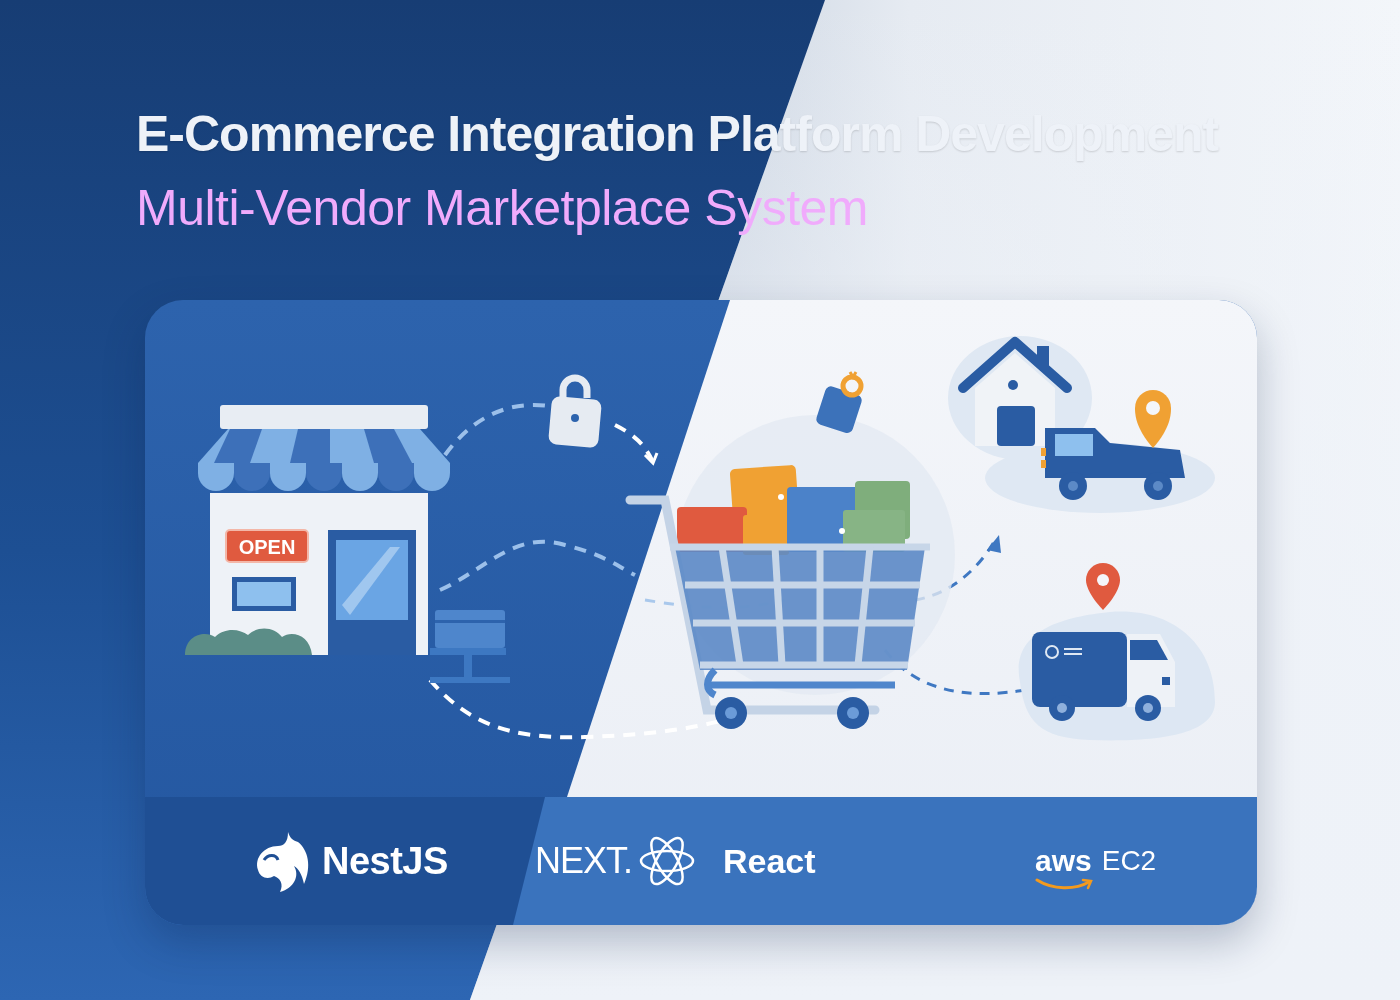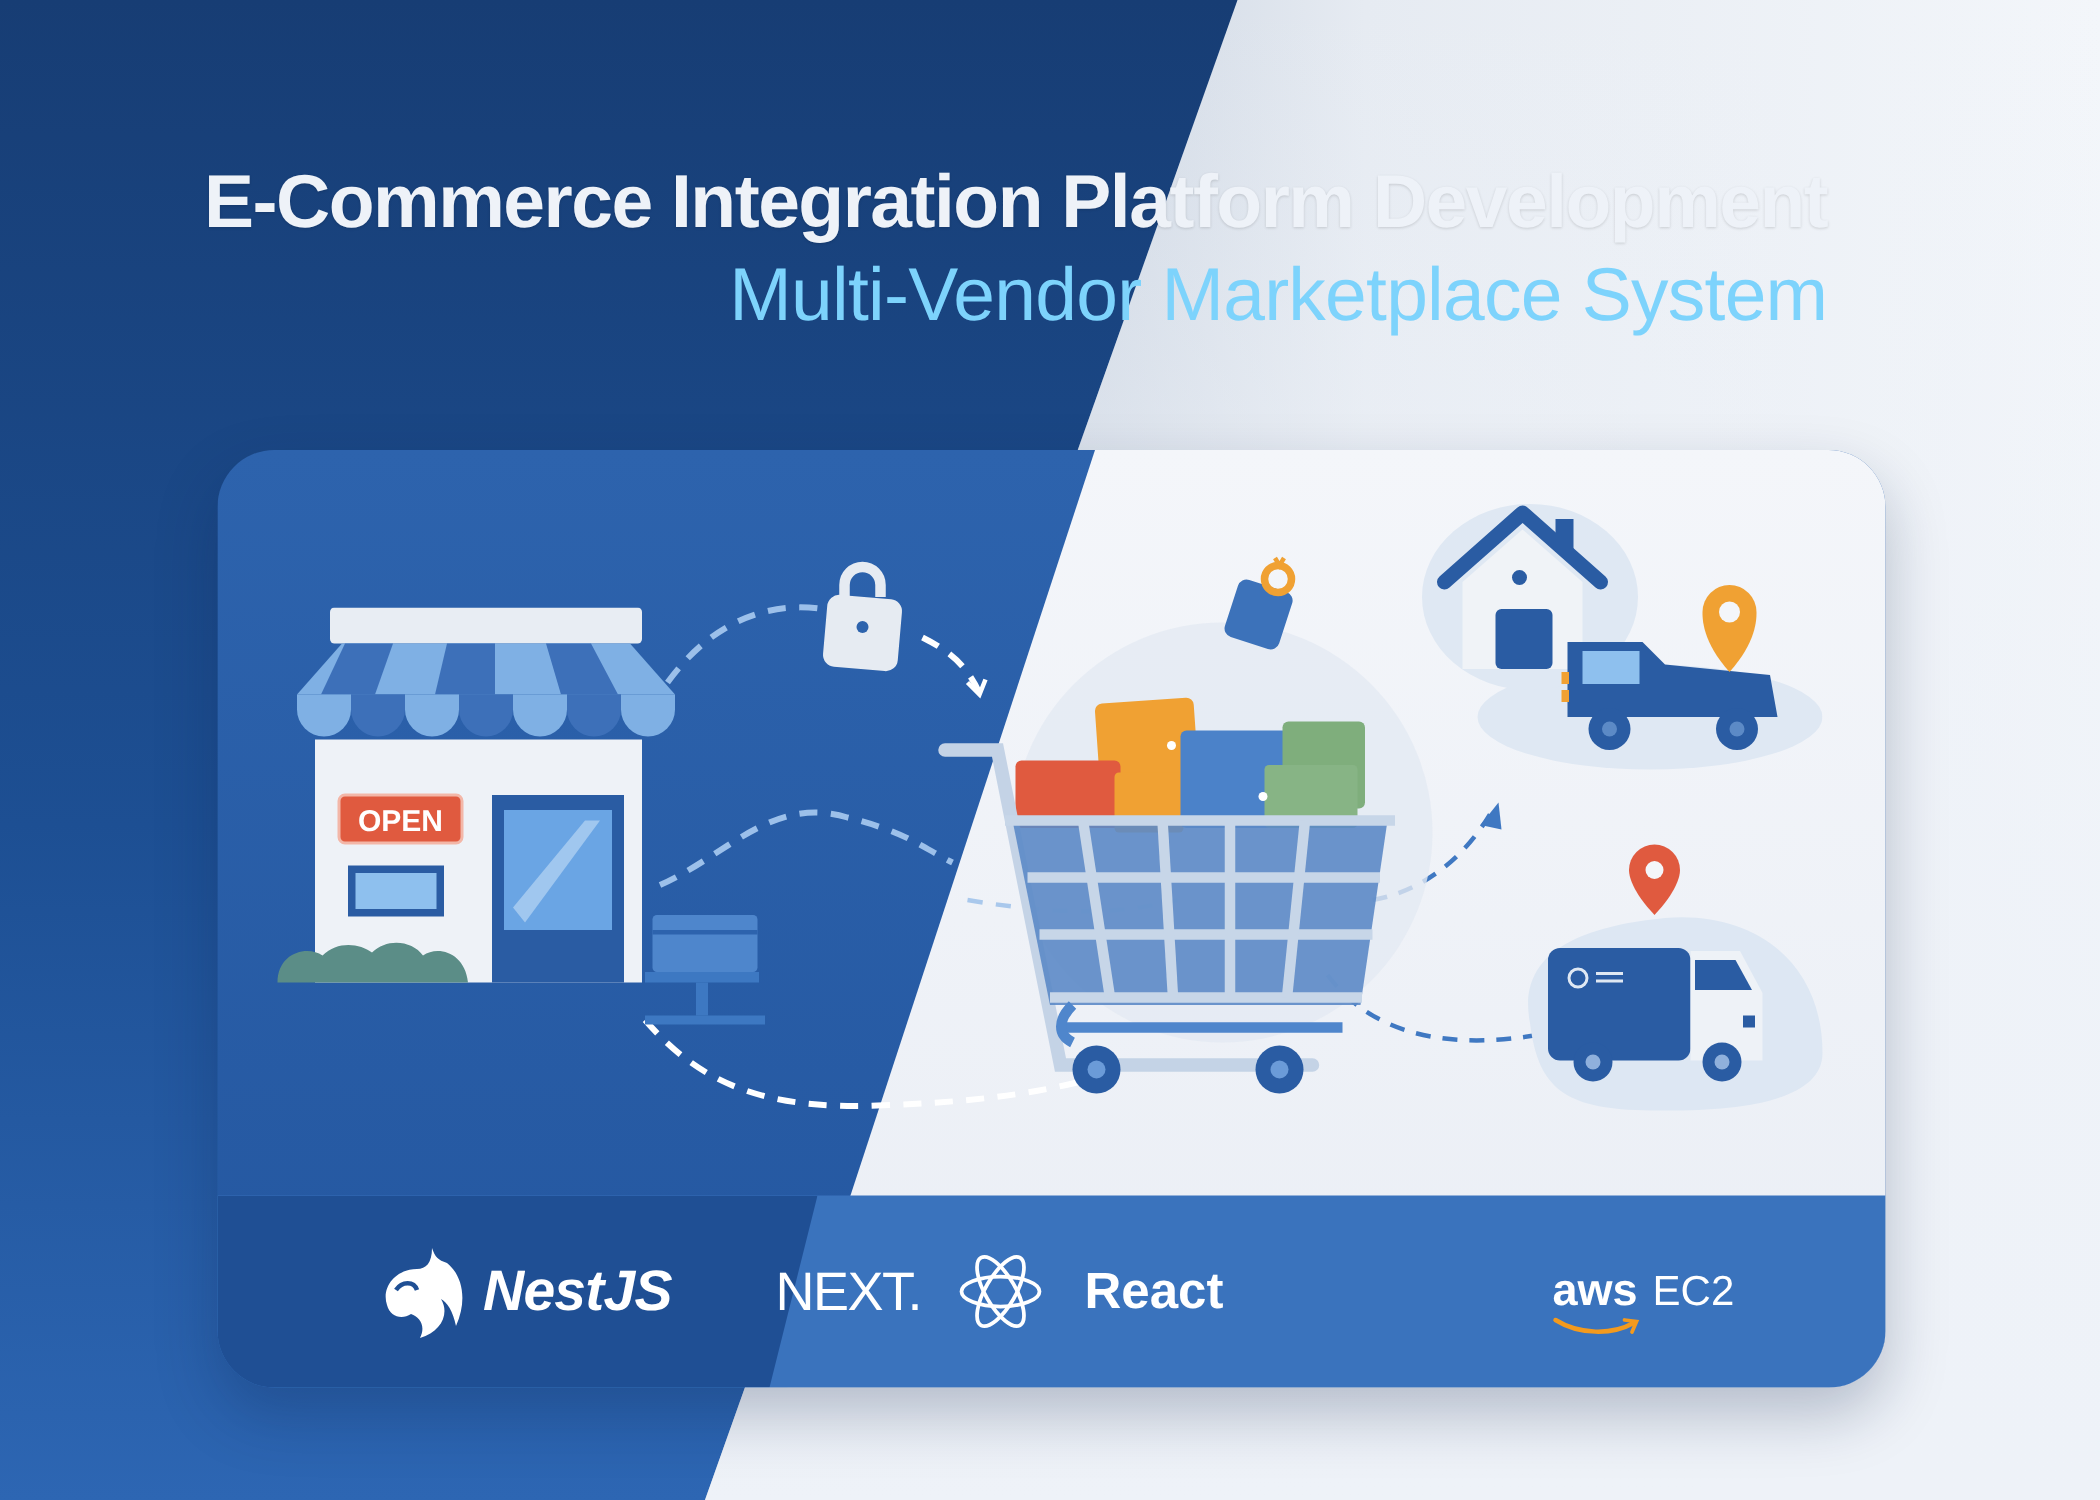--- a/index.html
+++ b/index.html
@@ -28,25 +28,24 @@
     .headline {
       position: absolute; left: 136px; top: 104px;
       color: #eef2f8;
     }
     .title {
       font-size: 50px; font-weight: 700; letter-spacing: -1px;
       line-height: 60px;
       text-shadow: 0 1px 2px rgba(0,0,0,0.15);
     }
     .subtitle {
-      margin-top: 4px;
+      margin-top: 16px;
       font-size: 50px; font-weight: 300; letter-spacing: -0.5px;
       line-height: 56px;
-      color: #7dd3fc;
-      text-align: right;
+      color: #f0abfc;
     }
 
     
     .card {
       position: absolute; left: 145px; top: 300px; width: 1112px; height: 625px;
       border-radius: 38px; overflow: hidden;
       box-shadow: 0 18px 40px rgba(10,30,70,0.25);
     }
     .card-left {
       position: absolute; inset: 0;
@@ -69,22 +68,22 @@
 
     .tech-row {
       position: absolute; left: 0; right: 0; bottom: 0; height: 128px;
     }
     .tech {
       position: absolute; top: 0; height: 128px;
       display: flex; align-items: center; gap: 10px;
       color: #ffffff;
     }
     .tech-nest { left: 105px; }
-    .tech-nest .label { font-size: 38px; font-weight: 700; letter-spacing: -0.5px; font-style: italic; }
-    .tech-next { left: 372px; }
+    .tech-nest .label { font-size: 38px; font-weight: 700; letter-spacing: -0.5px; }
+    .tech-next { left: 390px; }
     .tech-next .label { font-size: 36px; font-weight: 300; letter-spacing: -1px; }
     .tech-react { left: 494px; text-align: center; }
     .tech-react .label { font-size: 34px; font-weight: 700; margin-left: 18px; }
     .tech-pg { left: 716px; }
     .tech-pg .label { font-size: 30px; font-weight: 400; letter-spacing: -0.5px; }
     .tech-aws { left: 890px; }
     .tech-aws .aws-word { font-size: 30px; font-weight: 700; position: relative; }
     .tech-aws .label { font-size: 28px; font-weight: 400; }
 
     .illus { position: absolute; }

